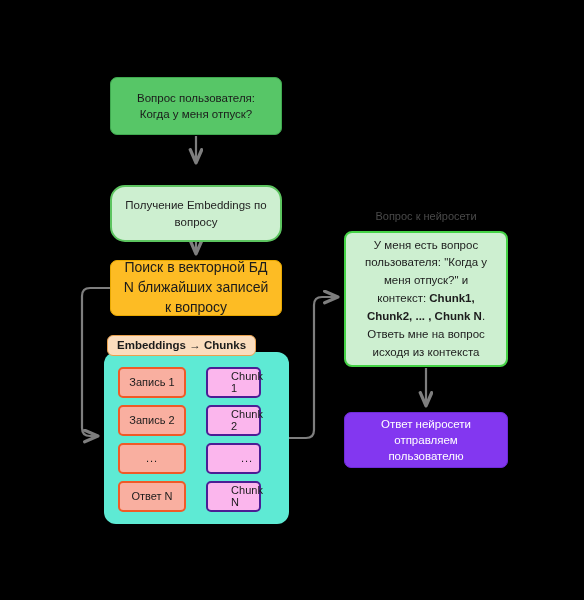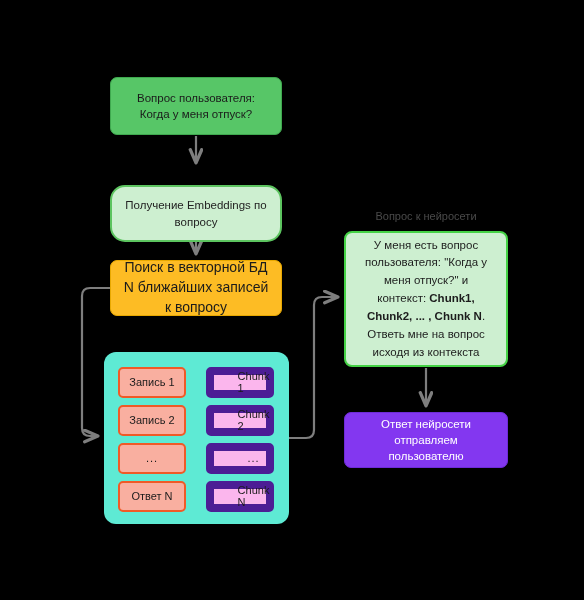--- a/index.html
+++ b/index.html
@@ -132,23 +132,23 @@
     background: #F9AFA0;
     border: 2px solid #F05A27;
     border-radius: 5px;
     box-sizing: border-box;
     display: flex; align-items: center; justify-content: center;
     font-size: 11px;
     color: #1b1b1b;
   }
   .chunk-box {
     position: absolute;
-    left: 102px; width: 68px; height: 31px;
+    left: 102px; width: 55px; height: 31px;
     background: #FBB6ED;
-    border: 8px solid #4c1d95;
+    border: 2px solid #4c1d95;
     border-radius: 5px;
     box-sizing: border-box;
     display: flex; align-items: center; justify-content: center;
     font-size: 11px;
     color: #1b1b1b;
     padding-left: 27px;
   }
   .rec-box.muted, .chunk-box.muted { letter-spacing: 1px; }
 </style>
 </head>
@@ -200,20 +200,21 @@
     <div class="pair-row" style="top:89px;">
       <div class="rec-box muted">...</div>
       <div class="chunk-box muted">...</div>
     </div>
     <div class="pair-row" style="top:127px;">
       <div class="rec-box">Ответ N</div>
       <div class="chunk-box">Chunk N</div>
     </div>
   </div>
 
+  <div class="cluster-badge">Embeddings → Chunks</div>
 
   <div class="group-caption">Вопрос к нейросети</div>
 
   <div class="node node-llm-prompt">
     <span class="prompt-text"><span>У меня есть вопрос пользователя: "Когда у меня отпуск?" и контекст: </span><b>Chunk1, Chunk2, ... , Chunk N</b><span>. Ответь мне на вопрос исходя из контекста</span></span>
   </div>
 
   <div class="node node-llm-answer">Ответ нейросети отправляем пользователю</div>
 
 </div>

